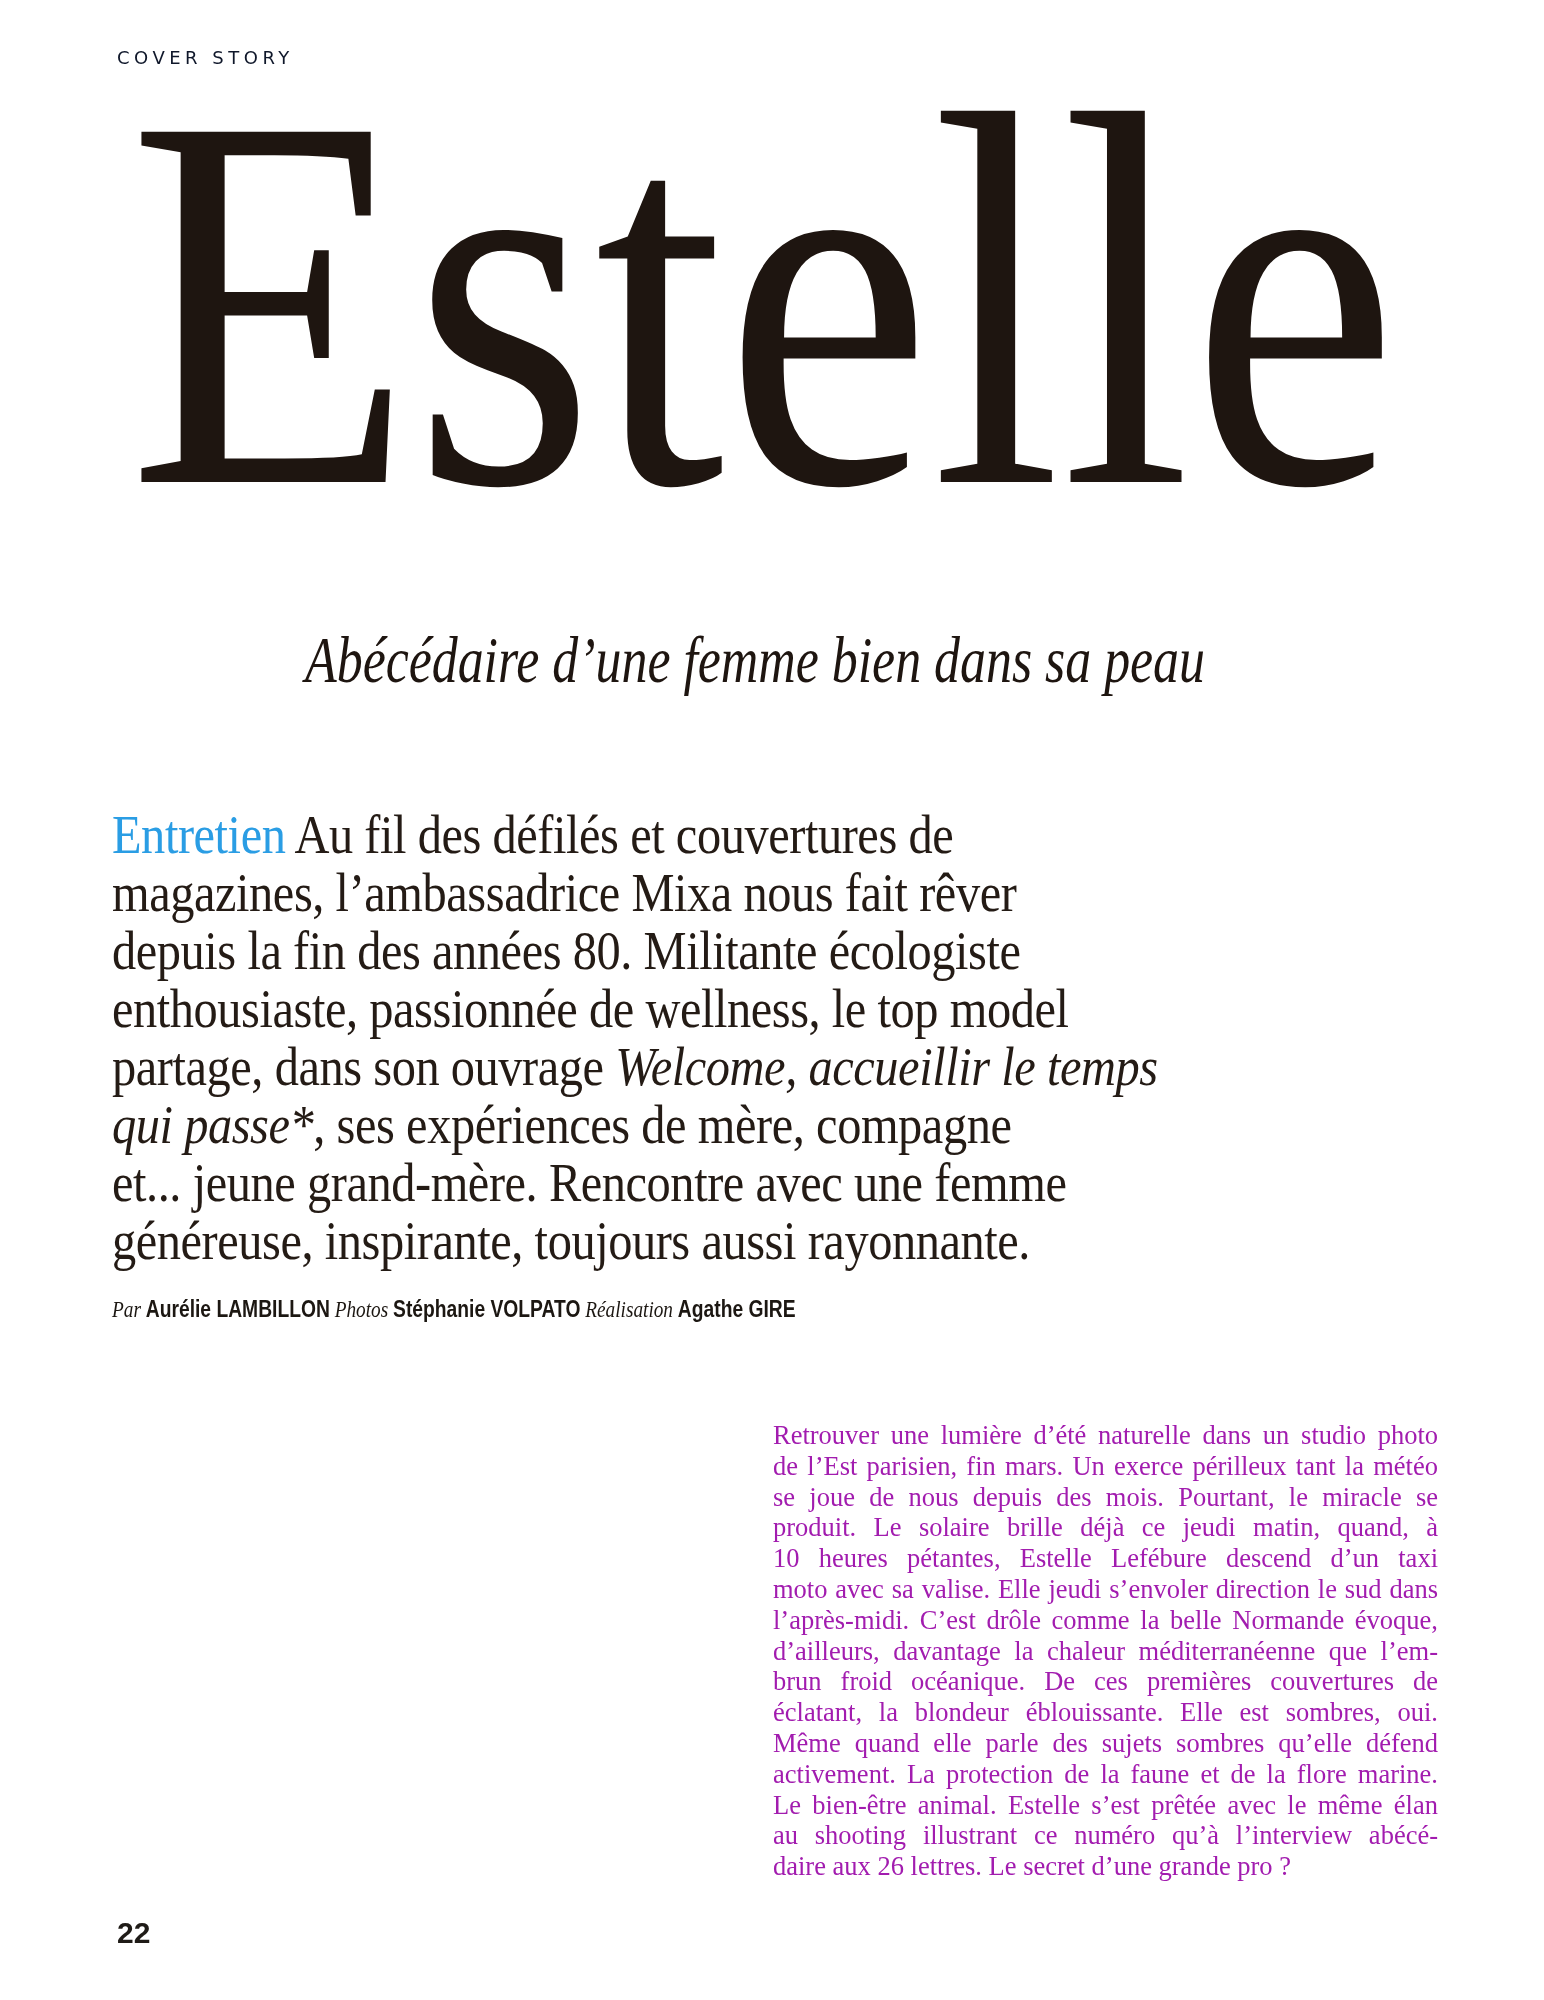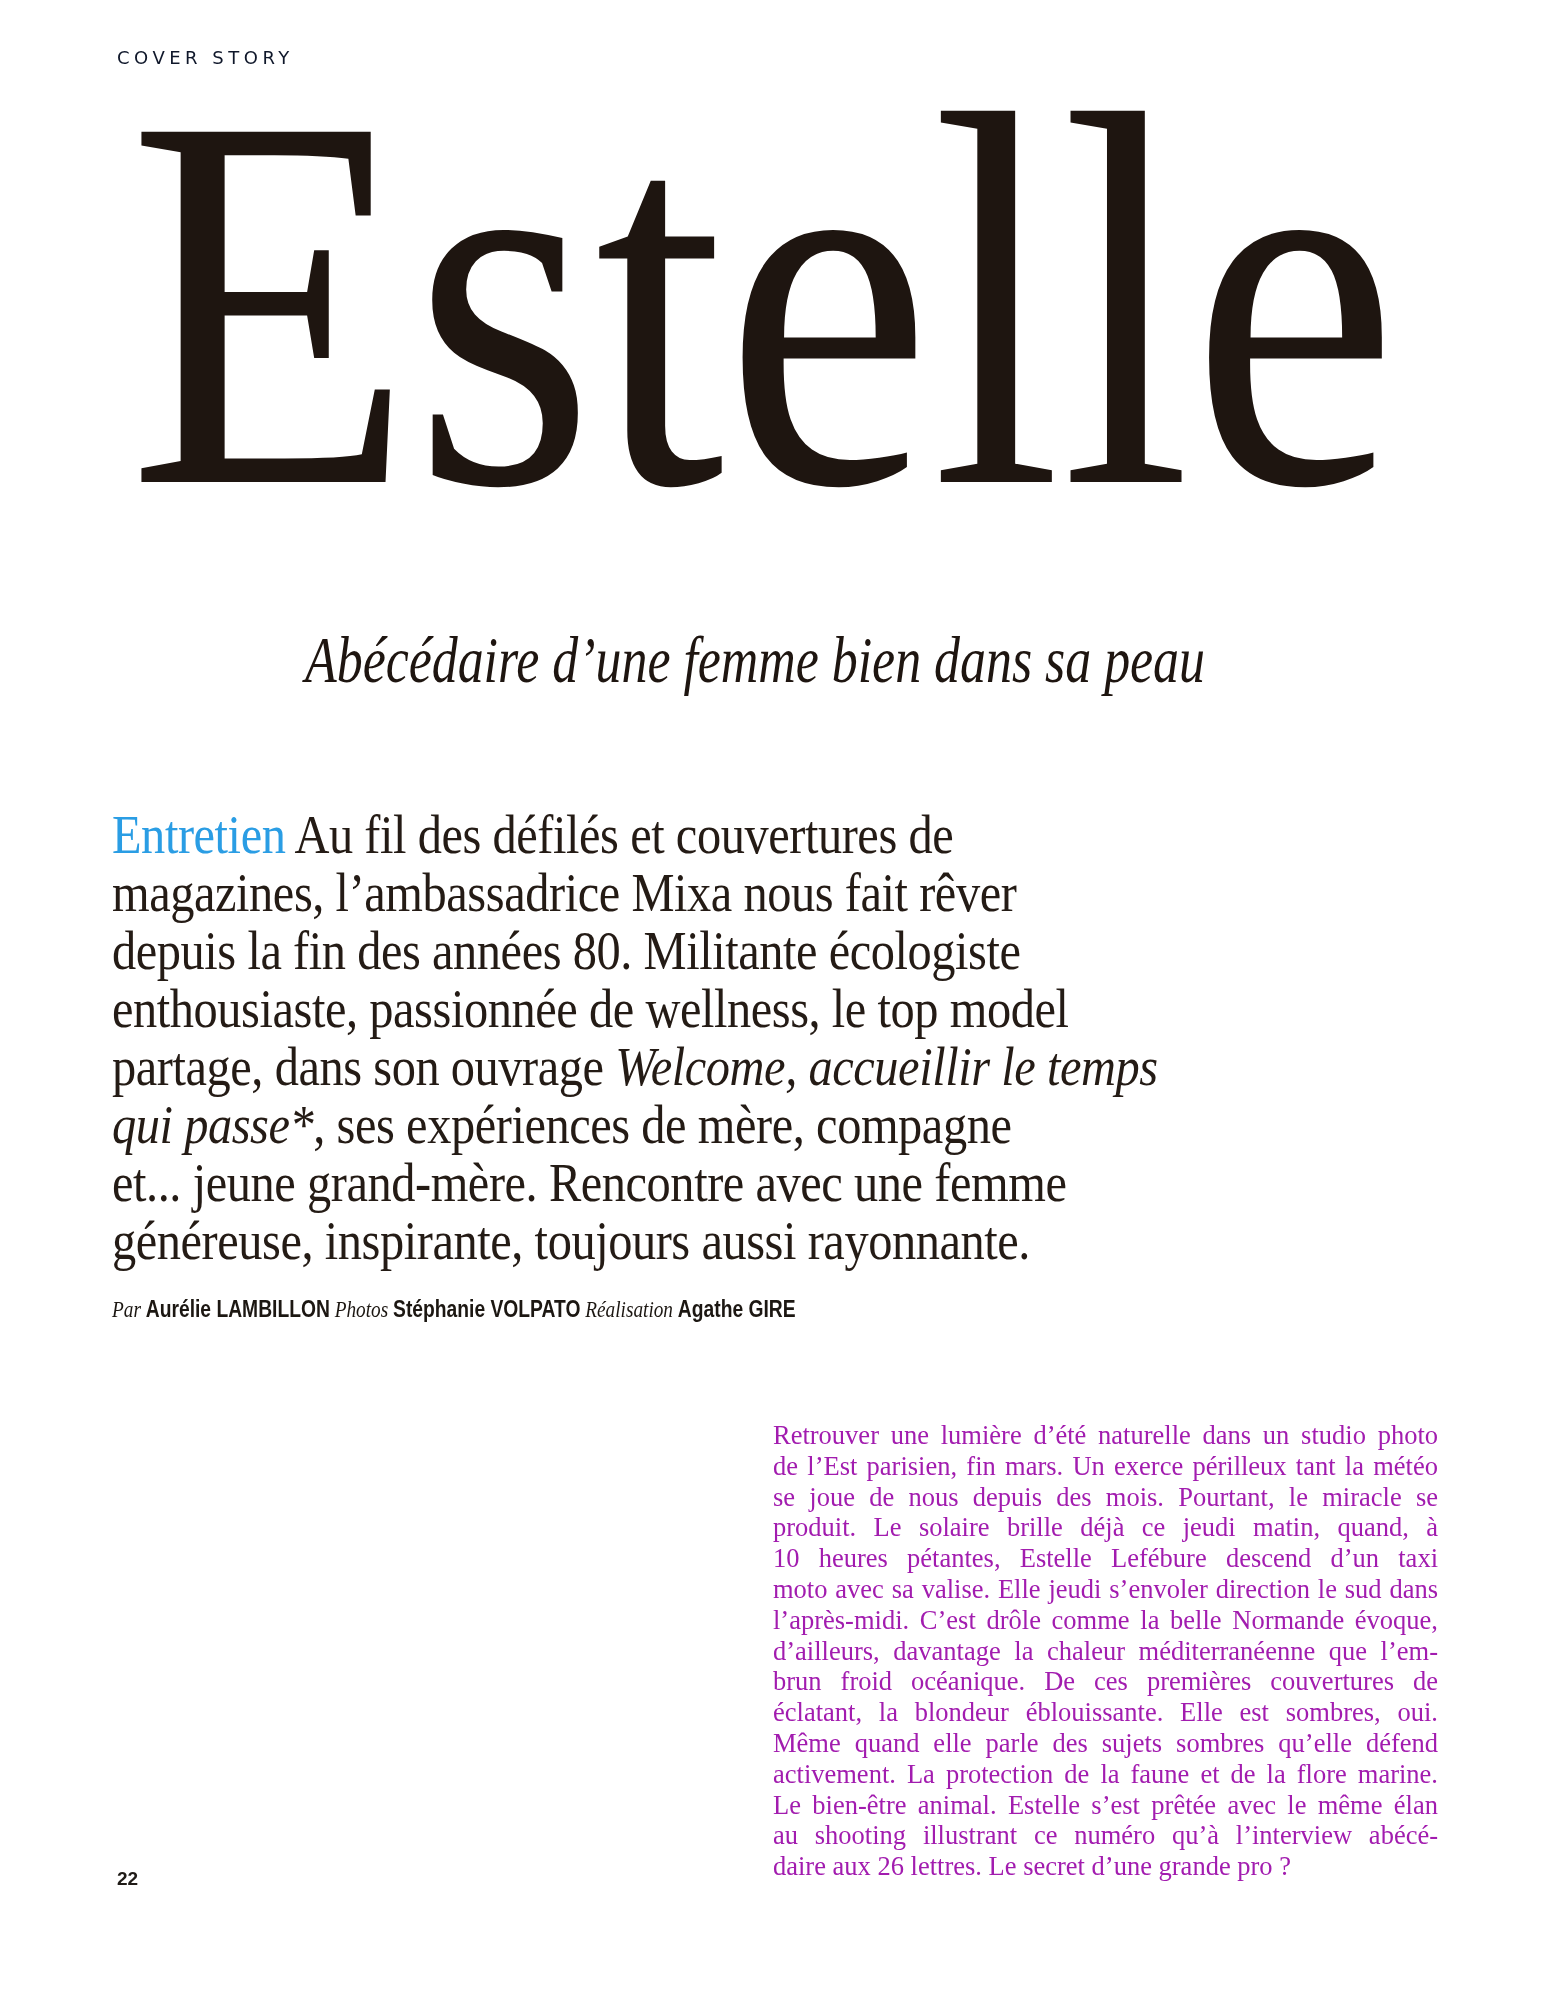--- a/index.html
+++ b/index.html
@@ -77,24 +77,24 @@
     white-space: nowrap;
     text-align: justify;
     text-align-last: justify;
   }
   .article .bline.last { text-align-last: left; }
 
   
   .folio {
     position: absolute;
     left: 117px;
-    top: 1868px;
+    top: 1916px;
     font-family: "Liberation Sans", sans-serif;
     font-weight: 700;
-    font-size: 19px;
+    font-size: 30px;
     color: #1f1b17;
   }
 </style>
 </head>
 <body>
 
 <div class="page">
 
   <div class="kicker">COVER STORY</div>
 

